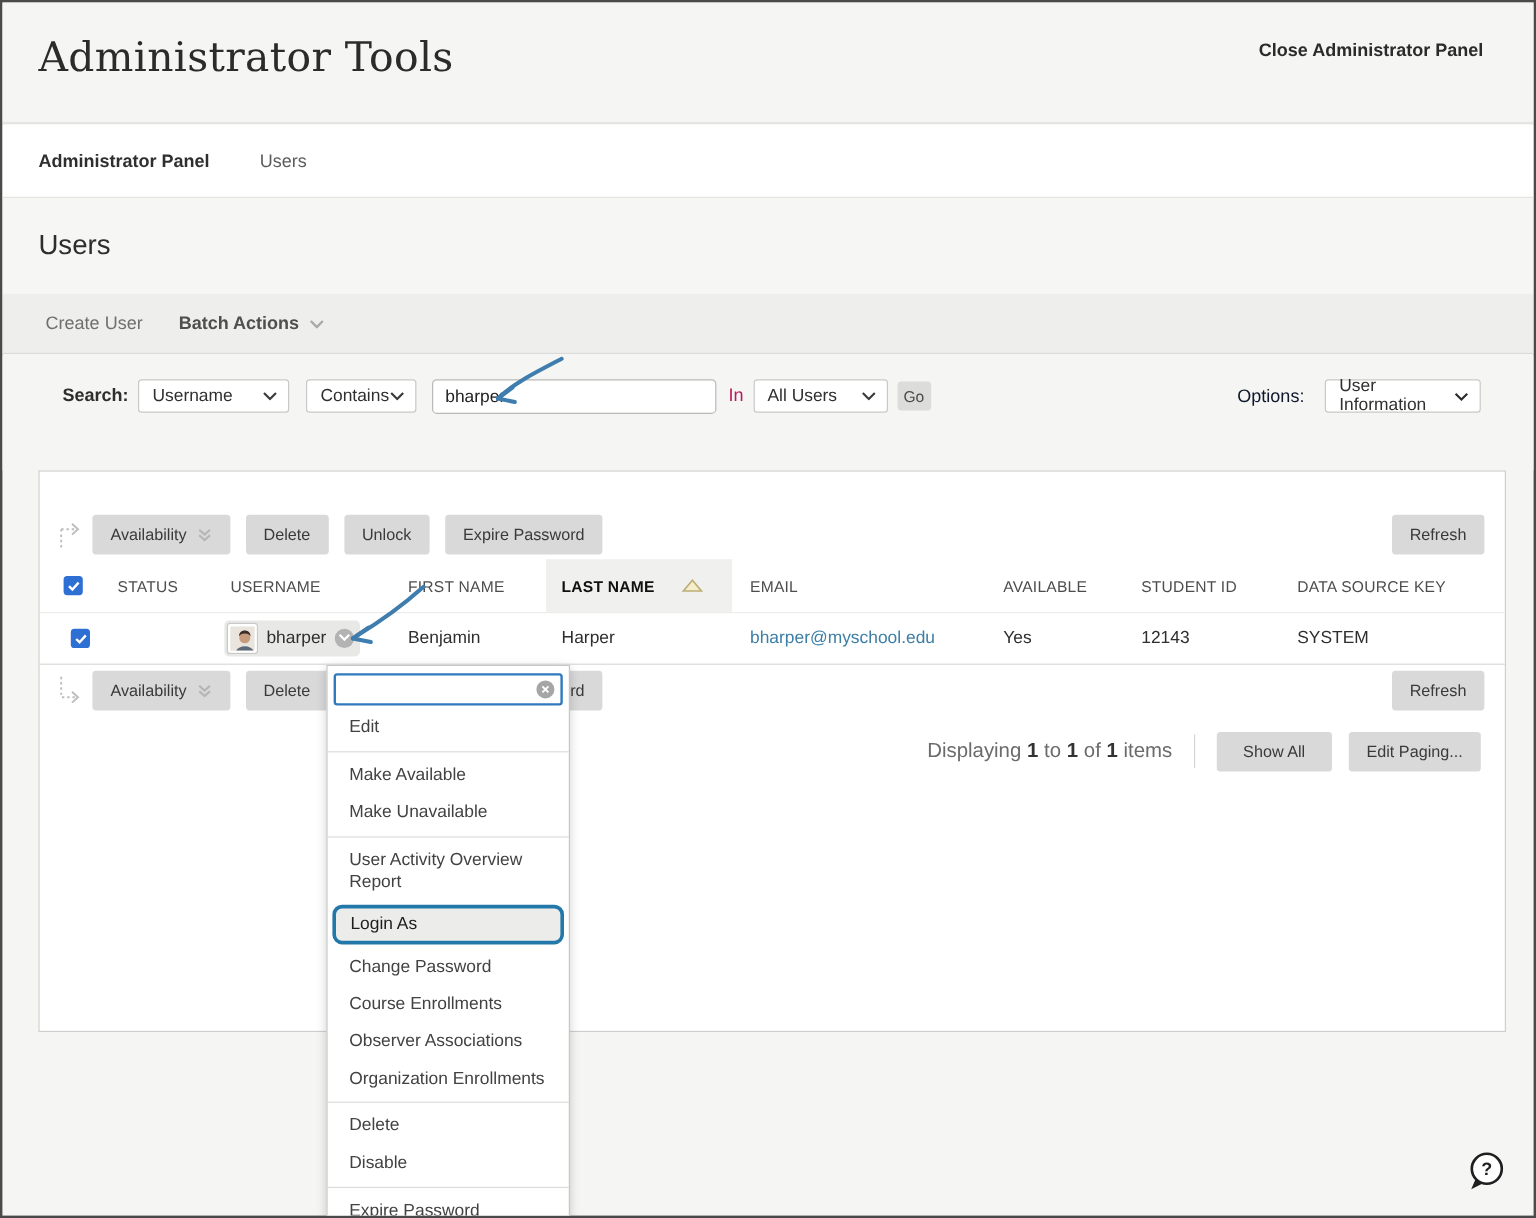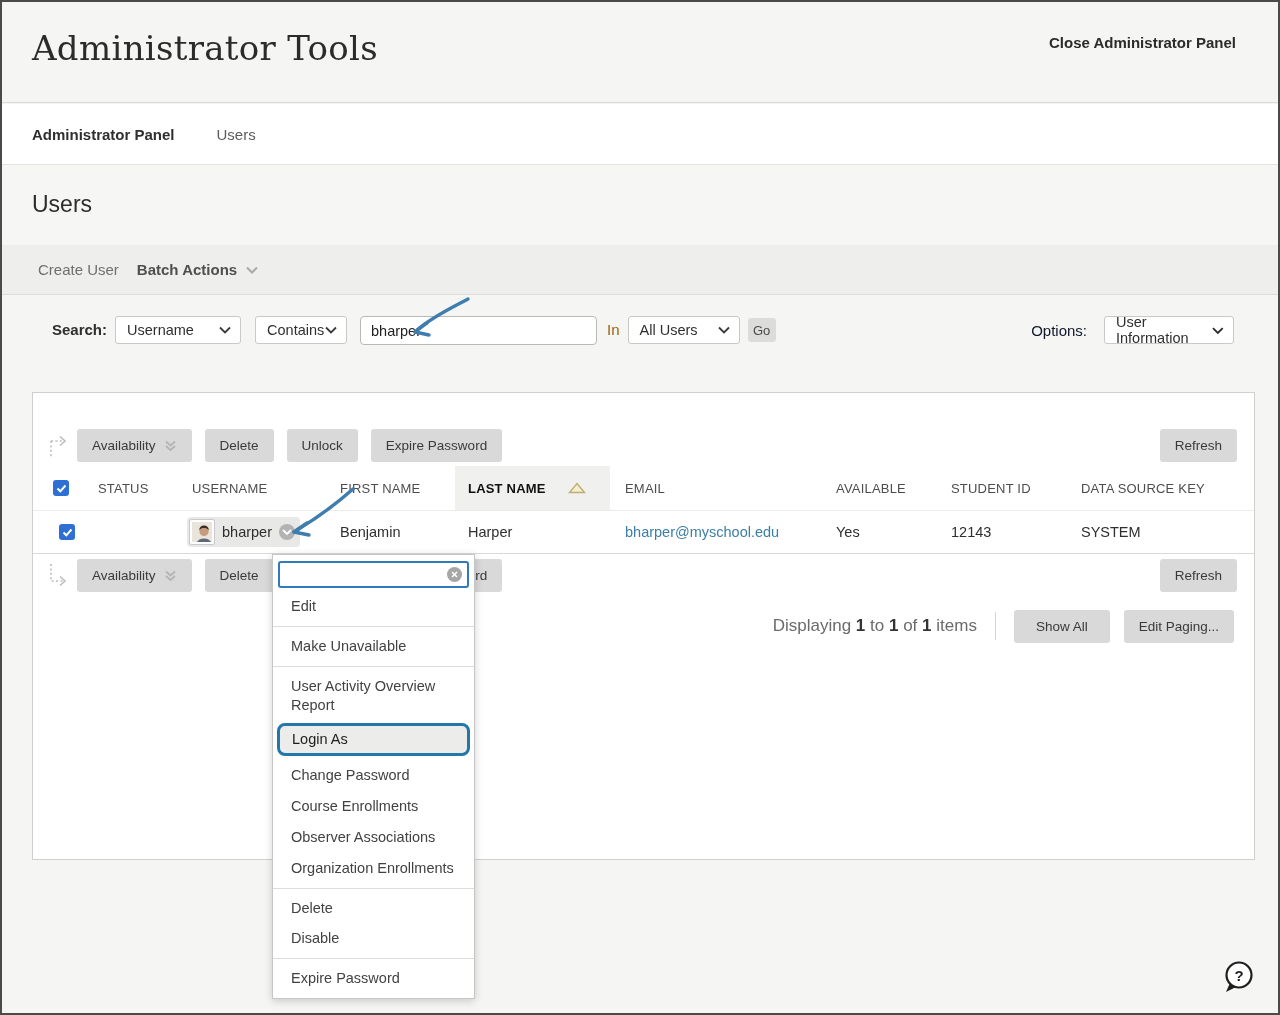--- a/index.html
+++ b/index.html
@@ -24,38 +24,38 @@
   .crumb-current { font-size:15px; color:#5c5c5c; margin-left:42px; }
 
   
   .users-band { position:absolute; left:0; top:163px; width:100%; height:80px; background:#f6f6f5; }
   .users-band h2 { position:absolute; left:30px; top:26px; font-size:23px; font-weight:500; color:#2d2d2d; }
 
   
   .toolbar-band { position:absolute; left:0; top:243px; width:100%; height:50px; background:#eeeeec;
                   border-bottom:1px solid #dcdcda; display:flex; align-items:center; padding-left:36px; }
   .create-user { font-size:15px; color:#6f6f6f; cursor:pointer; }
-  .batch-actions { margin-left:18px; display:inline-flex; align-items:center; gap:9px;
+  .batch-actions { margin-left:30px; display:inline-flex; align-items:center; gap:9px;
                    font-size:15px; font-weight:bold; color:#4f4f4f; cursor:pointer; }
 
   
   .search-band { position:absolute; left:0; top:294px; width:100%; height:96px; background:#f5f5f4;
                  display:flex; align-items:flex-start; padding:20px 44px 0 50px; }
   .search-label { font-size:15px; font-weight:bold; color:#2e2e2e; line-height:28px; margin-right:8px; }
   .select { height:28px; background:#fff; border:1px solid #c9c9c8; border-radius:3px;
             display:inline-flex; align-items:center; justify-content:space-between;
             padding:0 9px 0 11px; font-size:14.5px; color:#2f2f2f; cursor:pointer; }
   .sel-field { width:126px; }
   .sel-operator { width:92px; margin-left:14px; }
   .sel-scope { width:112px; margin-left:8px; }
   .sel-options { width:130px; margin-left:8px; }
   .search-input { width:237px; height:29px; margin-left:13px; border:1px solid #b9b9b8; border-radius:4px;
                   padding:0 10px; font-size:14.5px; color:#222; background:#fff; outline:none;
                   font-family:inherit; }
-  .in-label { font-size:15px; color:#a16207; line-height:28px; margin-left:10px; }
+  .in-label { font-size:15px; color:#be185d; line-height:28px; margin-left:10px; }
   .go-btn { width:28px; height:24px; margin-left:8px; margin-top:2px; background:#dcdcdb; border:none;
             border-radius:3px; font-size:13px; color:#4a4a4a; cursor:pointer; font-family:inherit; }
   .options-group { margin-left:auto; display:flex; align-items:center; }
   .options-label { font-size:15px; color:#0f172a; margin-right:9px; }
 
   
   .panel { position:absolute; left:30px; top:390px; width:1223px; height:468px; background:#fff;
            border:1px solid #cfcfce; display:flex; flex-direction:column; }
   .bar { display:flex; align-items:center; padding:0 15px; }
   .bar-top { padding-top:36px; }
@@ -286,20 +286,21 @@
     <div class="ctx-search">
       <input type="text" value="" style="">
       <span class="ctx-clear">
         <svg width="7" height="7" viewBox="0 0 7 7">
             <path d="M1 1l5 5M6 1l-5 5" stroke="#fff" stroke-width="1.6"></path>
           </svg>
       </span>
     </div>
     <a class="ctx-item">Edit</a>
     <hr class="ctx-divider">
+    <a class="ctx-item">Make Available</a>
     <a class="ctx-item">Make Unavailable</a>
     <hr class="ctx-divider">
     <a class="ctx-item">User Activity Overview Report</a>
     <a class="ctx-item active">Login As</a>
     <a class="ctx-item">Change Password</a>
     <a class="ctx-item">Course Enrollments</a>
     <a class="ctx-item">Observer Associations</a>
     <a class="ctx-item">Organization Enrollments</a>
     <hr class="ctx-divider">
     <a class="ctx-item">Delete</a>

